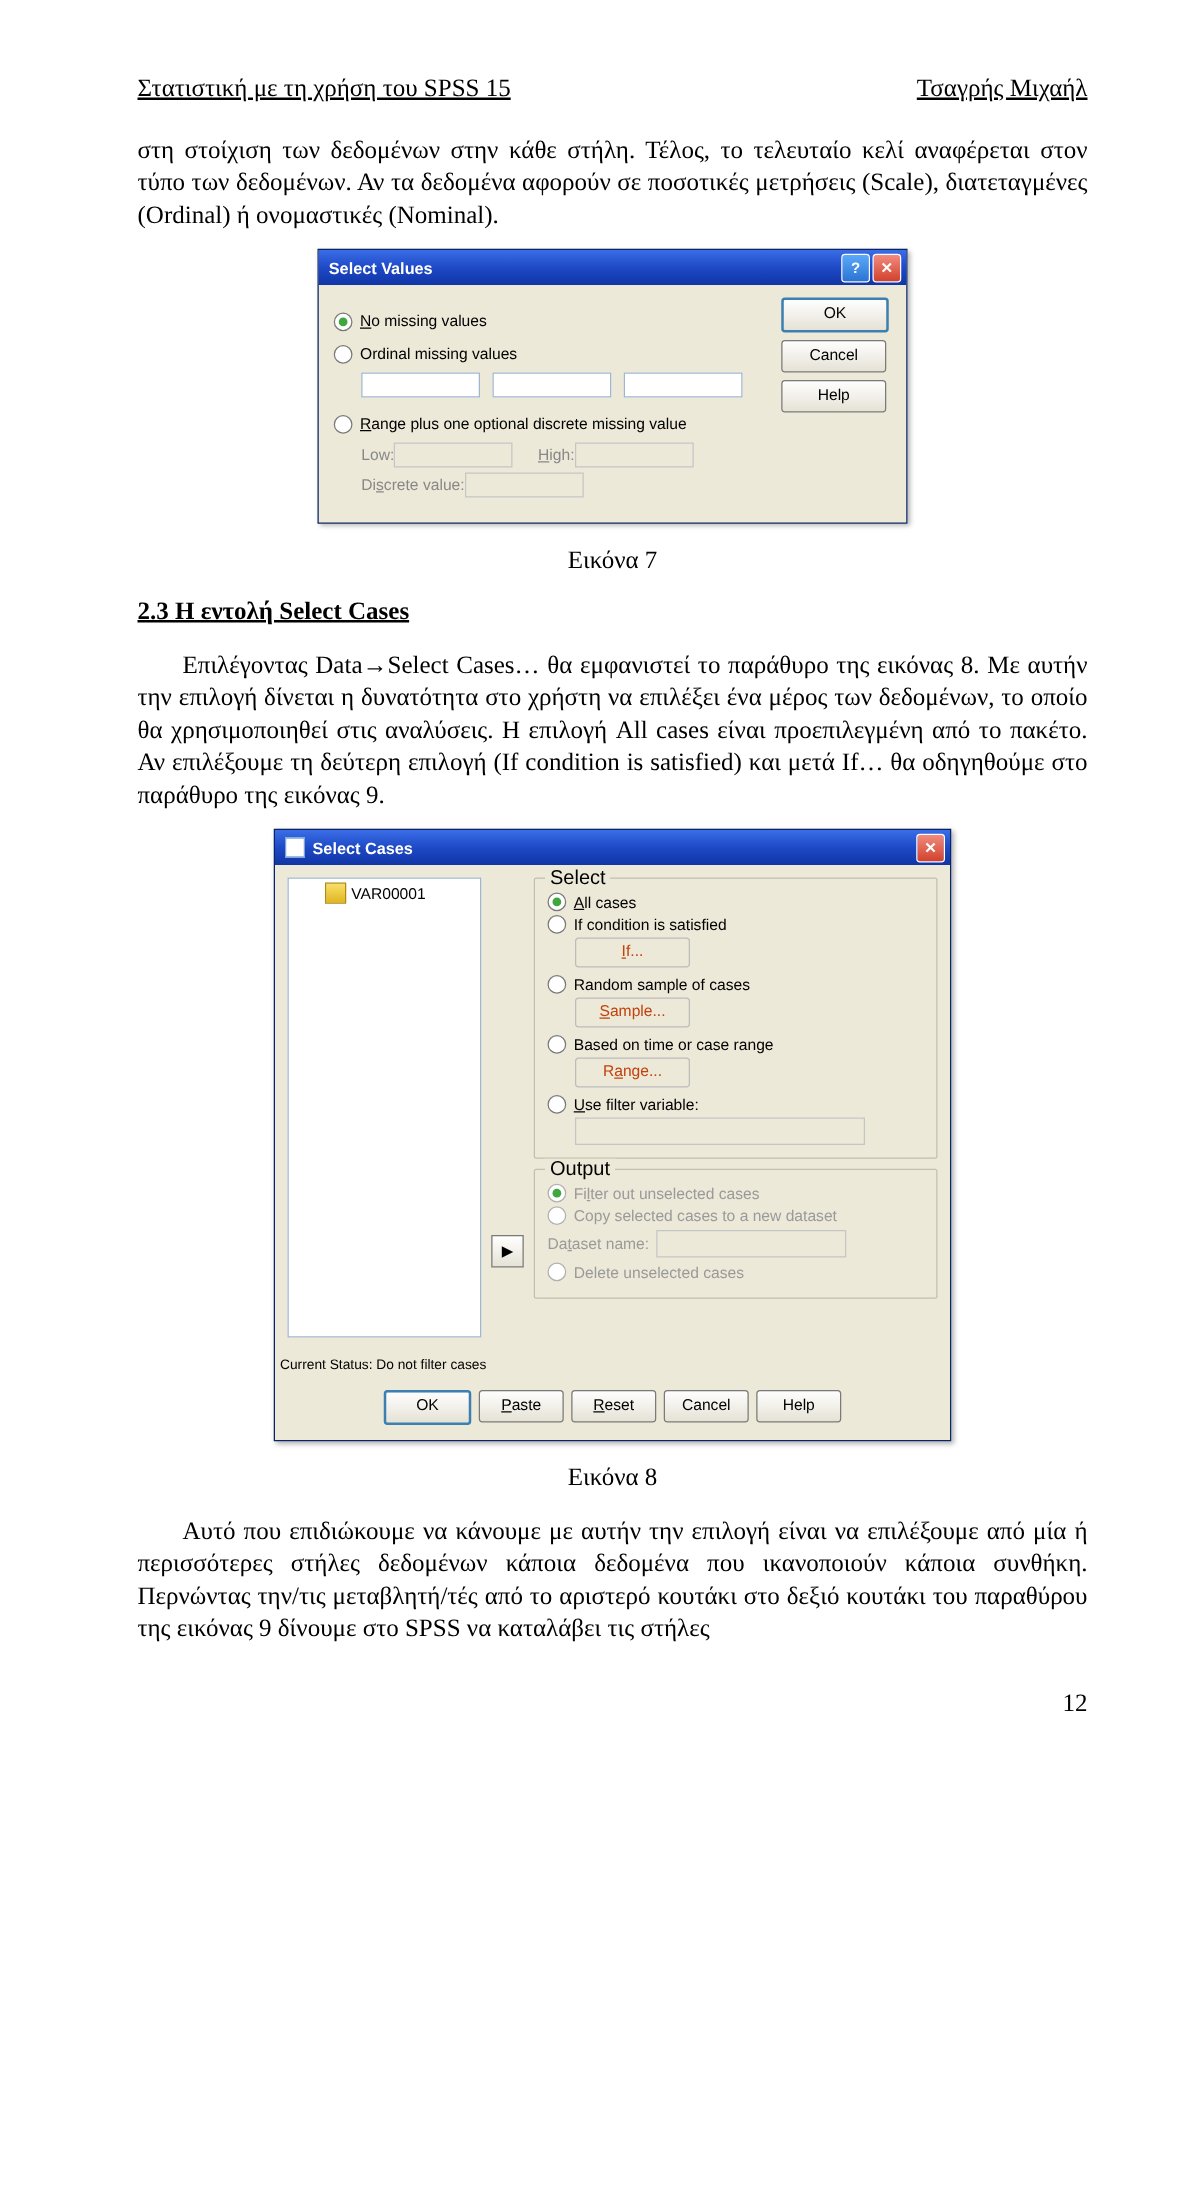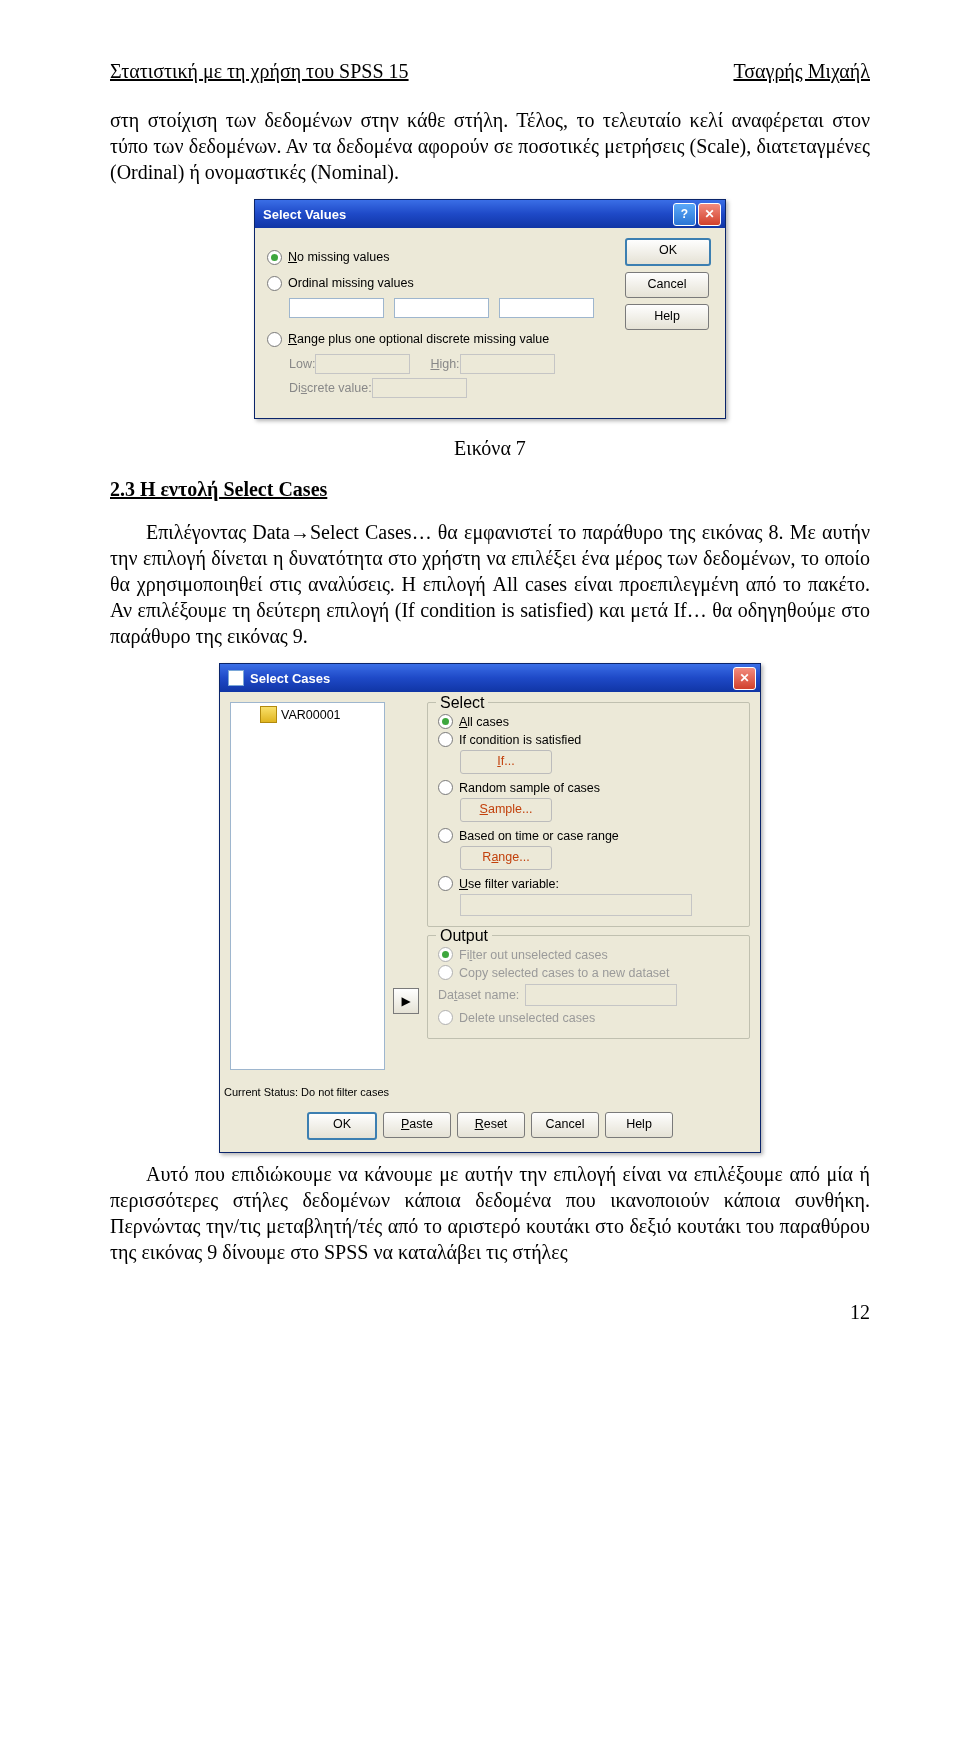--- a/index.html
+++ b/index.html
@@ -332,17 +332,18 @@
     <div class="status-row">Current Status: Do not filter cases</div>
     <div class="bottom-btns">
       <div class="winbtn primary">OK</div>
       <div class="winbtn"><u>P</u>aste</div>
       <div class="winbtn"><u>R</u>eset</div>
       <div class="winbtn">Cancel</div>
       <div class="winbtn">Help</div>
     </div>
   </div>
 
+  <div class="caption">Εικόνα 8</div>
 
   <div class="body-text" style="text-indent:36px;">Αυτό που επιδιώκουμε να κάνουμε με αυτήν την επιλογή είναι να επιλέξουμε από μία ή περισσότερες στήλες δεδομένων κάποια δεδομένα που ικανοποιούν κάποια συνθήκη. Περνώντας την/τις μεταβλητή/τές από το αριστερό κουτάκι στο δεξιό κουτάκι του παραθύρου της εικόνας 9 δίνουμε στο SPSS να καταλάβει τις στήλες</div>
 
   <div class="page-num">12</div>
 </div>
 
 </body></html>

